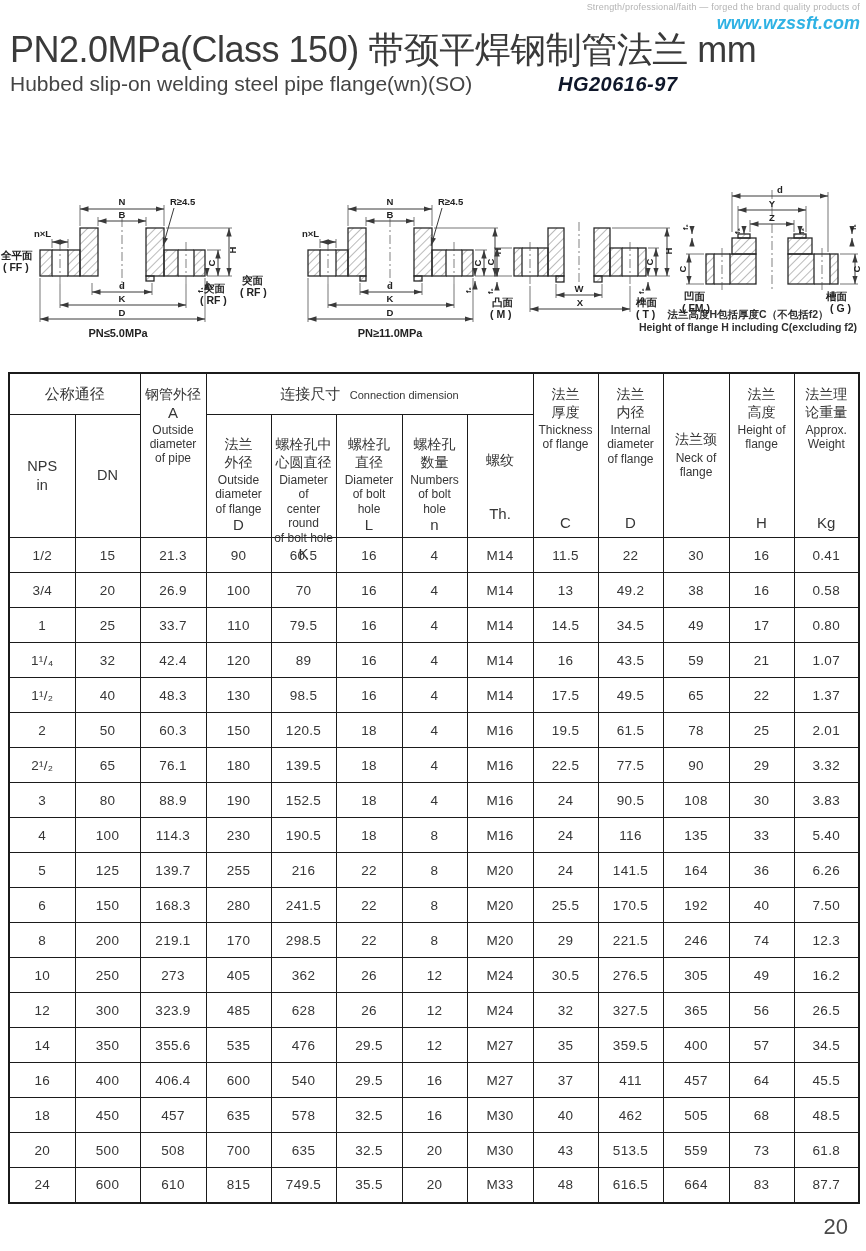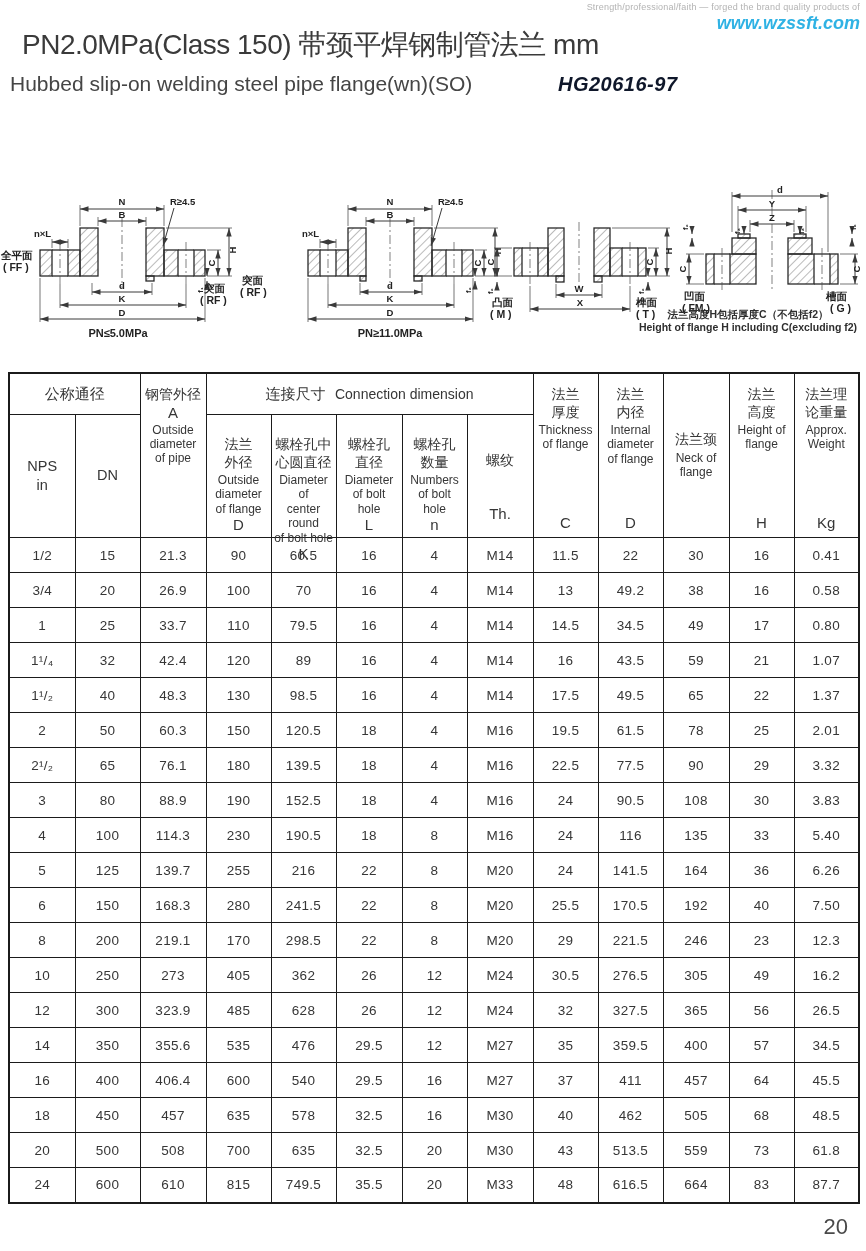--- a/index.html
+++ b/index.html
@@ -1,21 +1,21 @@
 <!DOCTYPE html>
 <html><head>
 <meta charset="utf-8">
 <style>
   html,body{margin:0;padding:0;background:#fff;}
   .page{position:relative;width:866px;height:1251px;background:#ffffff;overflow:hidden;
         font-family:"Liberation Sans",sans-serif;color:#333;}
   
   .tagline{position:absolute;top:2px;right:6px;font-size:9px;color:#b3b3b3;letter-spacing:.2px;white-space:nowrap;}
   .website{position:absolute;top:13px;right:6px;font-size:18px;font-style:italic;color:#2fb2e4;font-weight:bold;}
-  .title{position:absolute;top:26px;left:10px;font-size:28px;color:#3a3a3a;letter-spacing:-.5px;white-space:nowrap;margin-left:12px;}
+  .title{position:absolute;top:26px;left:10px;font-size:36px;color:#3a3a3a;letter-spacing:-.5px;white-space:nowrap;}
   .subtitle{position:absolute;top:72px;left:10px;font-size:21px;color:#454545;white-space:nowrap;}
   .standard{position:absolute;top:73px;left:558px;font-size:20px;font-style:italic;font-weight:bold;color:#0f172a;letter-spacing:.5px;}
   .pageno{position:absolute;top:1214px;right:18px;font-size:22px;color:#4a4a4a;}
   
   .dwg{position:absolute;}
   .dwg rect.hat{stroke:#2a2a2a;stroke-width:1.3;}
   .dwg line.gp{stroke:#2a2a2a;stroke-width:1.3;}
   .dwg line.dim{stroke:#3a3a3a;stroke-width:1;}
   .dwg line.ext{stroke:#3a3a3a;stroke-width:.7;}
   .dwg line.cl{stroke:#4a4a4a;stroke-width:.7;stroke-dasharray:9 3 2 3;}
@@ -37,21 +37,21 @@
   .h141{height:163px;}
   .h104{height:104px;}
   .between{justify-content:space-between;padding:12px 1px 6px;}
   .start{justify-content:flex-start;padding-top:12px;}
   .center{justify-content:center;}
   .cnl{font-size:14px;line-height:1.25;white-space:pre-line;}
   .enl{font-size:12px;line-height:1.2;white-space:pre-line;margin-top:2px;}
   .ltr{font-size:15px;}
   .big{font-size:14.5px;line-height:1.35;white-space:pre-line;}
   .conn-cn{font-size:15px;}
-  .conn-en{font-size:14px;margin-left:5px;}
+  .conn-en{font-size:11px;margin-left:5px;}
   .nominal{font-size:15px;}
 </style>
 </head>
 <body>
 
 <div class="page">
 
   <div class="tagline">Strength/professional/faith — forged the brand quality products of</div>
   <div class="website">www.wzssft.com</div>
   <div class="title">PN2.0MPa(Class 150) 带颈平焊钢制管法兰  mm</div>
@@ -646,21 +646,21 @@
             <td>200</td>
             <td>219.1</td>
             <td>170</td>
             <td>298.5</td>
             <td>22</td>
             <td>8</td>
             <td>M20</td>
             <td>29</td>
             <td>221.5</td>
             <td>246</td>
-            <td>23</td>
+            <td>74</td>
             <td>12.3</td>
           </tr>
           <tr>
             <td>10</td>
             <td>250</td>
             <td>273</td>
             <td>405</td>
             <td>362</td>
             <td>26</td>
             <td>12</td>

